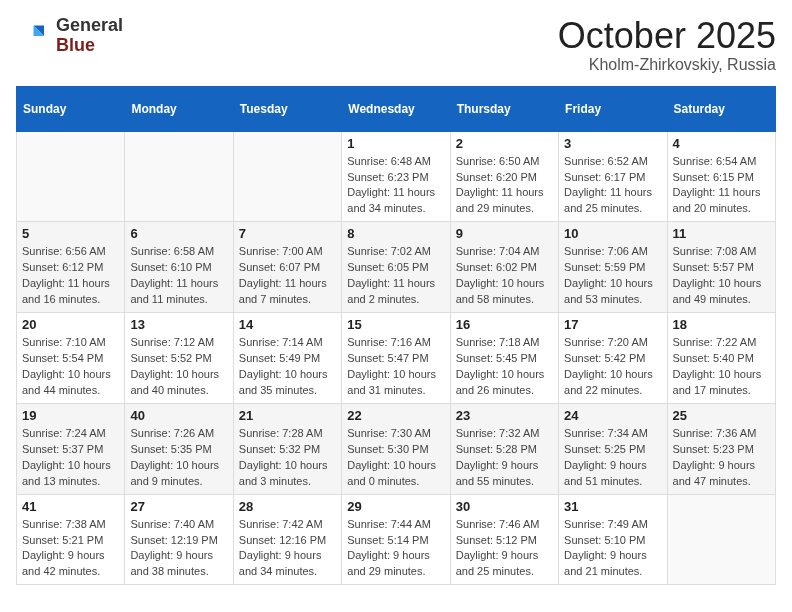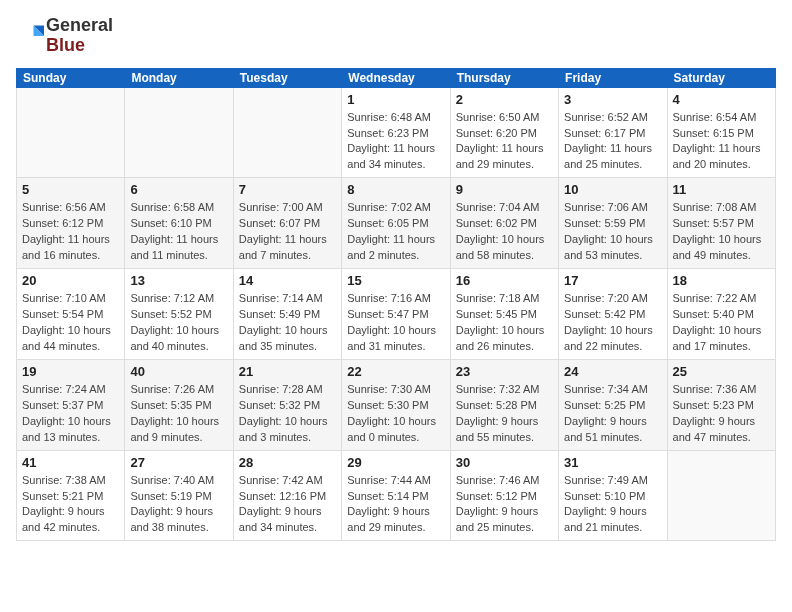--- a/index.html
+++ b/index.html
@@ -12,21 +12,21 @@
     }
     .header {
       display: flex;
       align-items: flex-start;
       justify-content: space-between;
       margin-bottom: 12px;
     }
     .logo {
       display: flex;
       align-items: center;
-      gap: 2px;
+      gap: 12px;
     }
     .logo-text {
       font-size: 18px;
       font-weight: bold;
       line-height: 1.1;
     }
     .logo-general { color: #333; }
     .logo-blue { color: #7f1d1d; }
     .logo-icon {
       width: 28px;
@@ -48,21 +48,21 @@
     }
     .calendar {
       width: 100%;
       border-collapse: collapse;
       font-size: 11px;
     }
     .calendar th {
       background-color: #1565c0;
       color: #fff;
       text-align: left;
-      padding: 2px 6px;
+      padding: 15px 6px;
       font-size: 12px;
       font-weight: 600;
       border: 1px solid #1565c0;
     }
     .calendar td {
       border: 1px solid #ddd;
       vertical-align: top;
       padding: 4px 5px;
       width: 108px;
       min-height: 80px;
@@ -96,20 +96,24 @@
     <svg class="logo-icon" viewBox="0 0 32 32">
       <rect x="0" y="0" width="32" height="32" fill="white"></rect>
       <polygon points="20,4 32,4 32,16" fill="#1565c0"></polygon>
       <polygon points="20,4 32,16 20,16" fill="#42a5f5"></polygon>
     </svg>
     <div class="logo-text">
       <span class="logo-general">General</span><br>
       <span class="logo-blue">Blue</span>
     </div>
   </div>
+  <div class="title-block">
+    <div class="month-title">October 2025</div>
+    <div class="location">Kholm-Zhirkovskiy, Russia</div>
+  </div>
 </div>
 
 <table class="calendar">
   <thead>
     <tr>
     <th>Sunday</th>
         <th>Monday</th>
         <th>Tuesday</th>
         <th>Wednesday</th>
         <th>Thursday</th>
@@ -308,21 +312,21 @@
         <td>
           <span class="day-num">41</span>
           <div class="day-info">Sunrise: 7:38 AM
 Sunset: 5:21 PM
 Daylight: 9 hours
 and 42 minutes.</div>
         </td>
         <td>
           <span class="day-num">27</span>
           <div class="day-info">Sunrise: 7:40 AM
-Sunset: 5:19 PM
+Sunset: 12:19 PM
 Daylight: 9 hours
 and 38 minutes.</div>
         </td>
         <td>
           <span class="day-num">28</span>
           <div class="day-info">Sunrise: 7:42 AM
 Sunset: 12:16 PM
 Daylight: 9 hours
 and 34 minutes.</div>
         </td>

